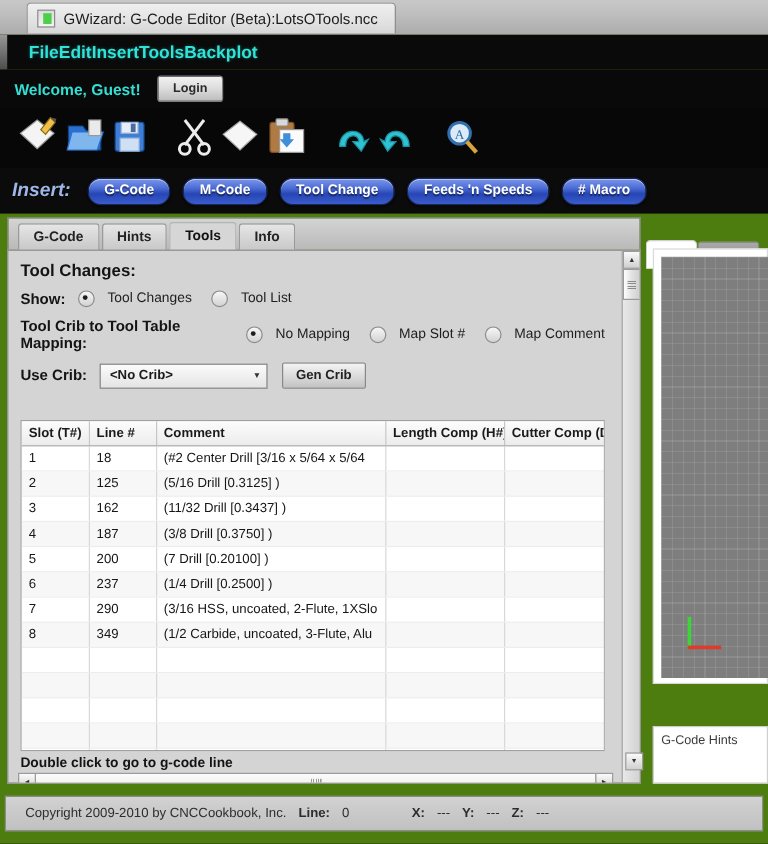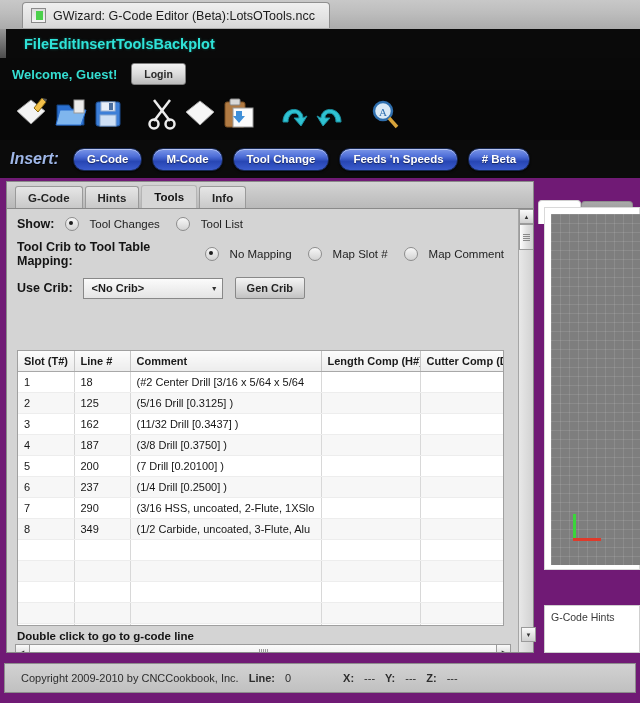--- a/index.html
+++ b/index.html
@@ -7,21 +7,21 @@
     background: #000;
   }
   body {
     width: 640px; height: 703px;
     font-family: "Liberation Sans", sans-serif;
     overflow: hidden;
   }
   .app {
     position: relative;
     width: 640px; height: 703px;
-    background: #701a75;
+    background: #4d7c0f;
     overflow: hidden;
   }
 
   
   .titlebar {
     position: absolute; left: 0; top: 0; width: 640px; height: 29px;
     background: linear-gradient(to bottom, #c8c8c8 0%, #bdbdbd 45%, #ababab 100%);
     border-bottom: 1px solid #6a6a6a;
   }
   .title-tab {
@@ -397,34 +397,35 @@
       </svg>
     </span>
   </div>
 
   <div class="insertbar">
     <span class="insert-label">Insert:</span>
     <button class="pill">G-Code</button>
     <button class="pill">M-Code</button>
     <button class="pill">Tool Change</button>
     <button class="pill">Feeds 'n Speeds</button>
-    <button class="pill"># Beta</button>
+    <button class="pill"># Macro</button>
   </div>
 
   <div class="left-panel">
     <div class="tabstrip">
       <div class="tab">G-Code</div>
       <div class="tab">Hints</div>
       <div class="tab active">Tools</div>
       <div class="tab">Info</div>
     </div>
 
     <div class="panel-body">
 
       <div class="content">
+        <div class="head-title">Tool Changes:</div>
 
         <div class="row-line">
           <span class="row-label">Show:</span>
           <span class="radio-wrap">
             <span class="radio on"></span>
             <span class="radio-text">Tool Changes</span>
           </span>
           <span class="radio-wrap">
             <span class="radio"></span>
             <span class="radio-text">Tool List</span>

